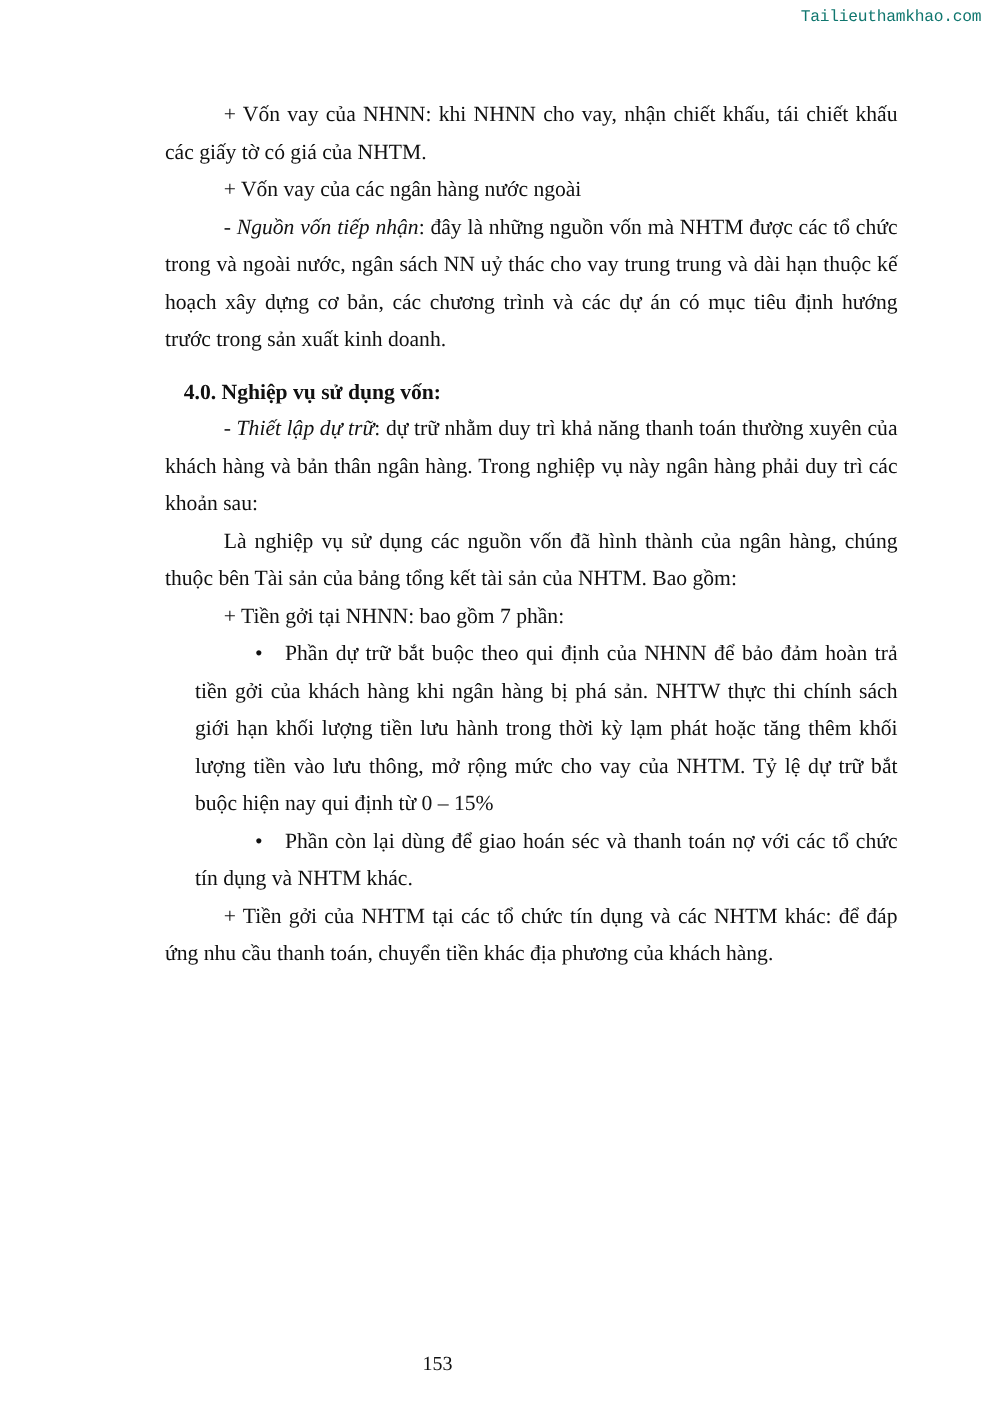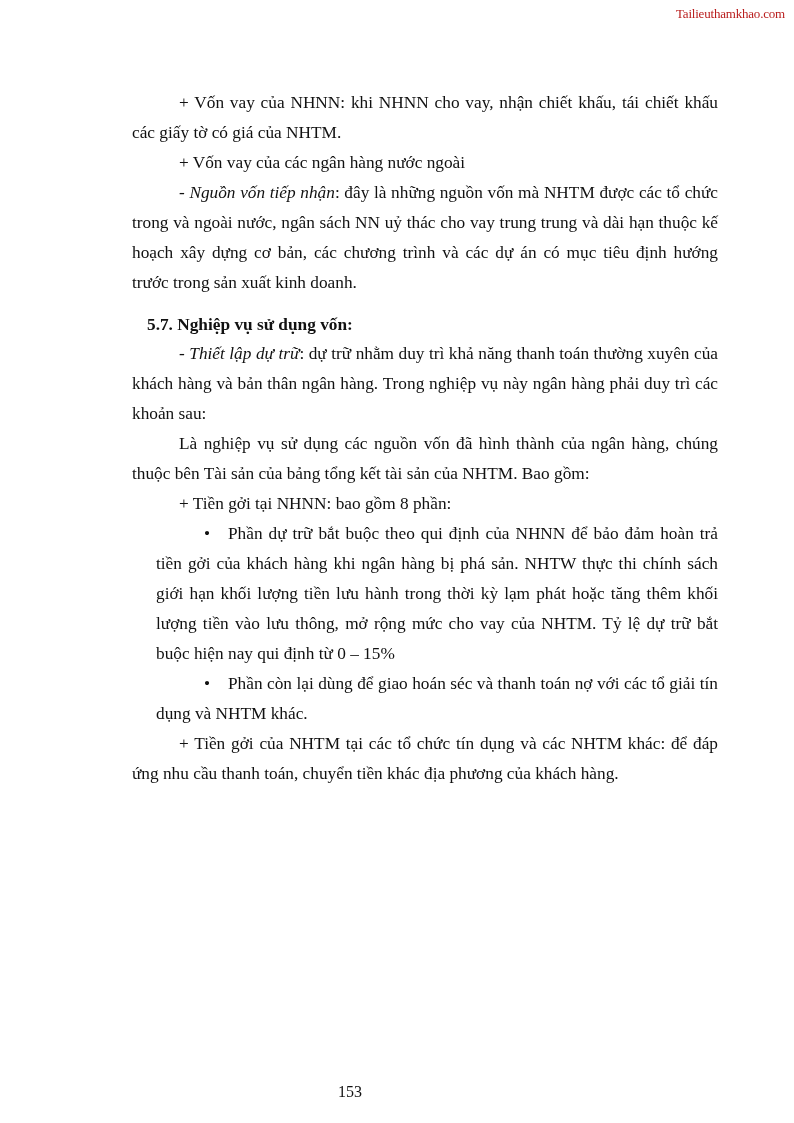--- a/index.html
+++ b/index.html
@@ -1,46 +1,46 @@
 <!DOCTYPE html>
 <html><head>
 <meta charset="utf-8">
 <style>
   html, body { margin: 0; padding: 0; background: #ffffff; }
   body { width: 794px; height: 1123px; position: relative; overflow: hidden;
          font-family: "Liberation Serif", "DejaVu Serif", serif; color: #111; }
-  .watermark { position: absolute; top: 6px; right: 9px; font-family: Liberation Serif, serif;
-               font-size: 13px; color: #b91c1c; letter-spacing: -0.2px; }
-  .page { position: absolute; left: 132px; top: 88px; width: 586px; font-size: 17.3px; line-height: 30px; }
+  .watermark { position: absolute; top: 6px; right: 9px; font-family: Liberation Mono, monospace;
+               font-size: 13px; color: #0f766e; letter-spacing: -0.2px; }
+  .page { position: absolute; left: 132px; top: 77px; width: 586px; font-size: 17.3px; line-height: 30px; }
   .p { margin: 0; text-align: justify; text-align-last: left; }
   .ind { text-indent: 47px; }
   .heading { font-weight: bold; margin: 12px 0 0 0; padding-left: 15px; line-height: 29px; }
   .bullet-block { margin-left: 24px; text-align: justify; }
   .bullet-block .first { position: relative; text-indent: 72px; }
   .bullet-dot { position: absolute; left: 48px; top: 0; text-indent: 0; }
   .footer { position: absolute; top: 1083px; left: 0; width: 700px; text-align: center; font-size: 16px; }
   em { font-style: italic; margin-top: 39px; }
 </style>
 </head>
 <body>
 
 <div class="watermark">Tailieuthamkhao.com</div>
 
 <div class="page">
   <p class="p ind">+ Vốn vay của NHNN: khi NHNN cho vay, nhận chiết khấu, tái chiết khấu các giấy tờ có giá của NHTM.</p>
   <p class="p ind">+ Vốn vay của các ngân hàng nước ngoài</p>
   <p class="p ind"><span>- </span><em>Nguồn vốn tiếp nhận</em><span>: đây là những nguồn vốn mà NHTM được các tổ chức trong và ngoài nước, ngân sách NN uỷ thác cho vay trung trung và dài hạn thuộc kế hoạch xây dựng cơ bản, các chương trình và các dự án có mục tiêu định hướng trước trong sản xuất kinh doanh.</span></p>
 
-  <p class="p heading">5.7. Nghiệp vụ sử dụng vốn:</p>
+  <p class="p heading">4.0. Nghiệp vụ sử dụng vốn:</p>
 
   <p class="p ind"><span>- </span><em>Thiết lập dự trữ</em><span>: dự trữ nhằm duy trì khả năng thanh toán thường xuyên của khách hàng và bản thân ngân hàng. Trong nghiệp vụ này ngân hàng phải duy trì các khoản sau:</span></p>
   <p class="p ind">Là nghiệp vụ sử dụng các nguồn vốn đã hình thành của ngân hàng, chúng thuộc bên Tài sản của bảng tổng kết tài sản của NHTM. Bao gồm:</p>
-  <p class="p ind">+ Tiền gởi tại NHNN: bao gồm 8 phần:</p>
+  <p class="p ind">+ Tiền gởi tại NHNN: bao gồm 7 phần:</p>
 
   <div class="bullet-block">
     <p class="p first"><span class="bullet-dot">•</span><span>Phần dự trữ bắt buộc theo qui định của NHNN để bảo đảm hoàn trả tiền gởi của khách hàng khi ngân hàng bị phá sản. NHTW thực thi chính sách giới hạn khối lượng tiền lưu hành trong thời kỳ lạm phát hoặc tăng thêm khối lượng tiền vào lưu thông, mở rộng mức cho vay của NHTM. Tỷ lệ dự trữ bắt buộc hiện nay qui định từ 0 – 15%</span></p>
-    <p class="p first"><span class="bullet-dot">•</span><span>Phần còn lại dùng để giao hoán séc và thanh toán nợ với các tổ giải tín dụng và NHTM khác.</span></p>
+    <p class="p first"><span class="bullet-dot">•</span><span>Phần còn lại dùng để giao hoán séc và thanh toán nợ với các tổ chức tín dụng và NHTM khác.</span></p>
   </div>
 
   <p class="p ind">+ Tiền gởi của NHTM tại các tổ chức tín dụng và các NHTM khác: để đáp ứng nhu cầu thanh toán, chuyển tiền khác địa phương của khách hàng.</p>
 </div>
 
 <div class="footer">153</div>
 
 </body></html>

